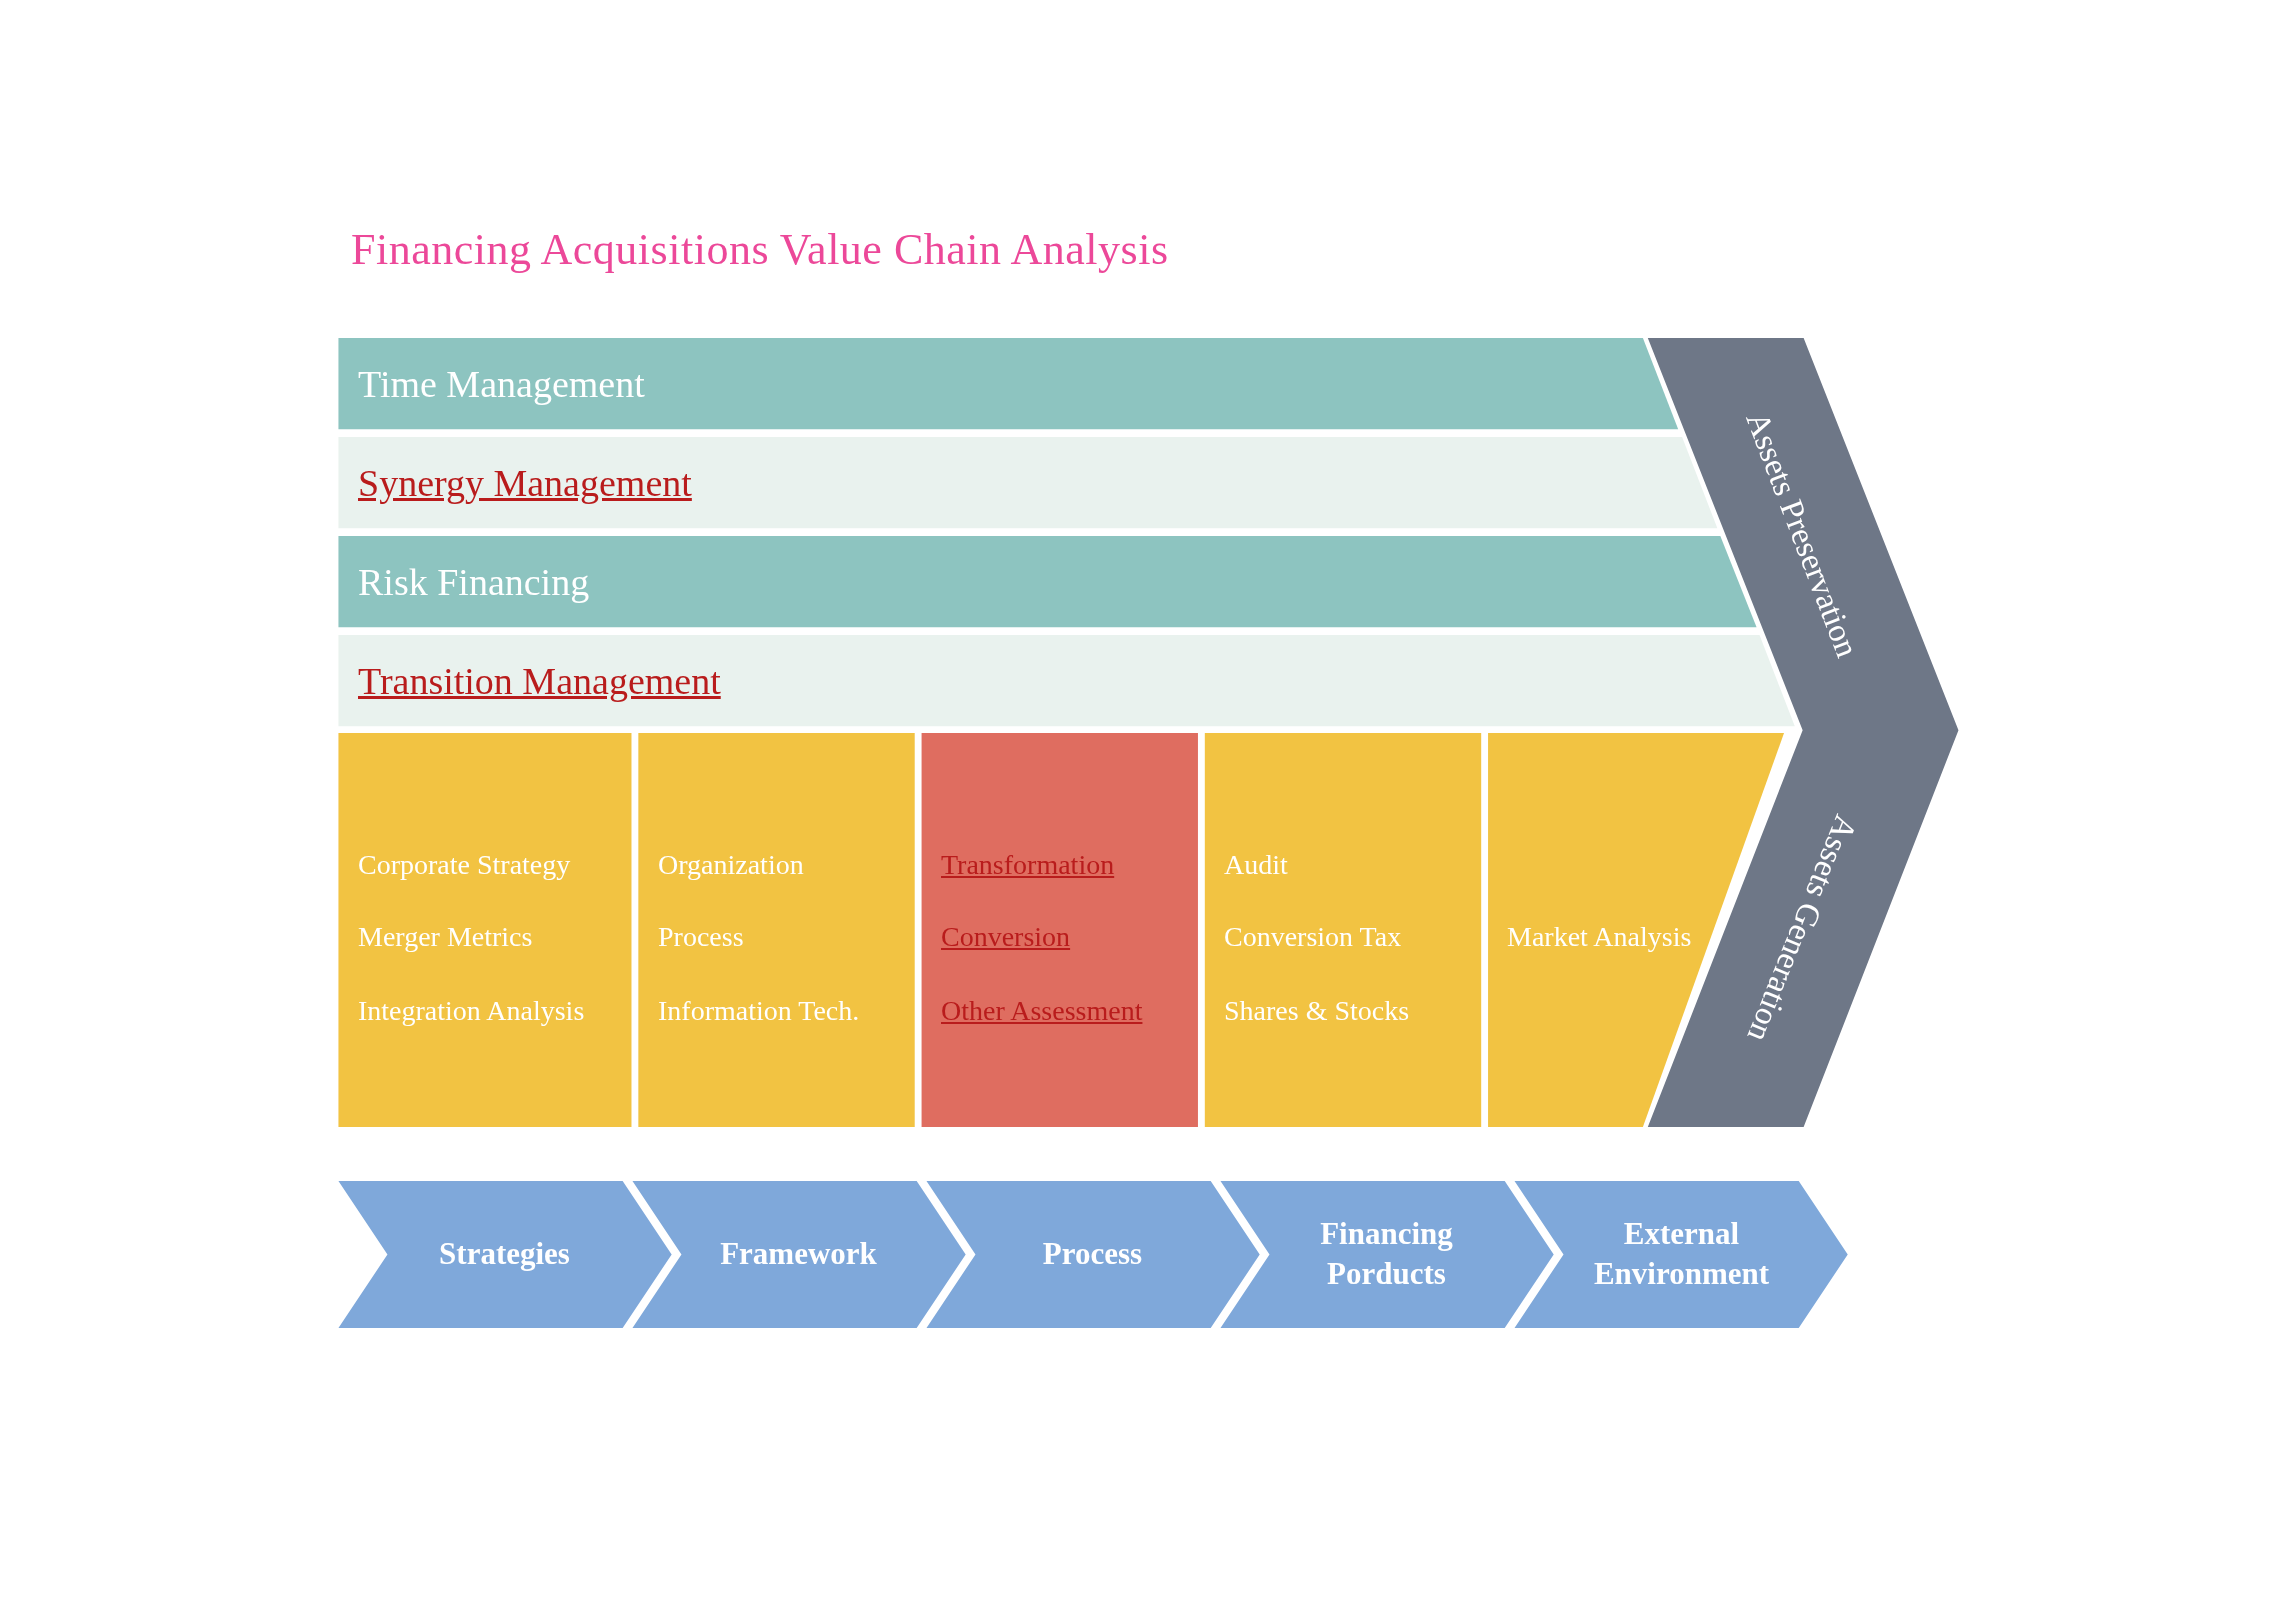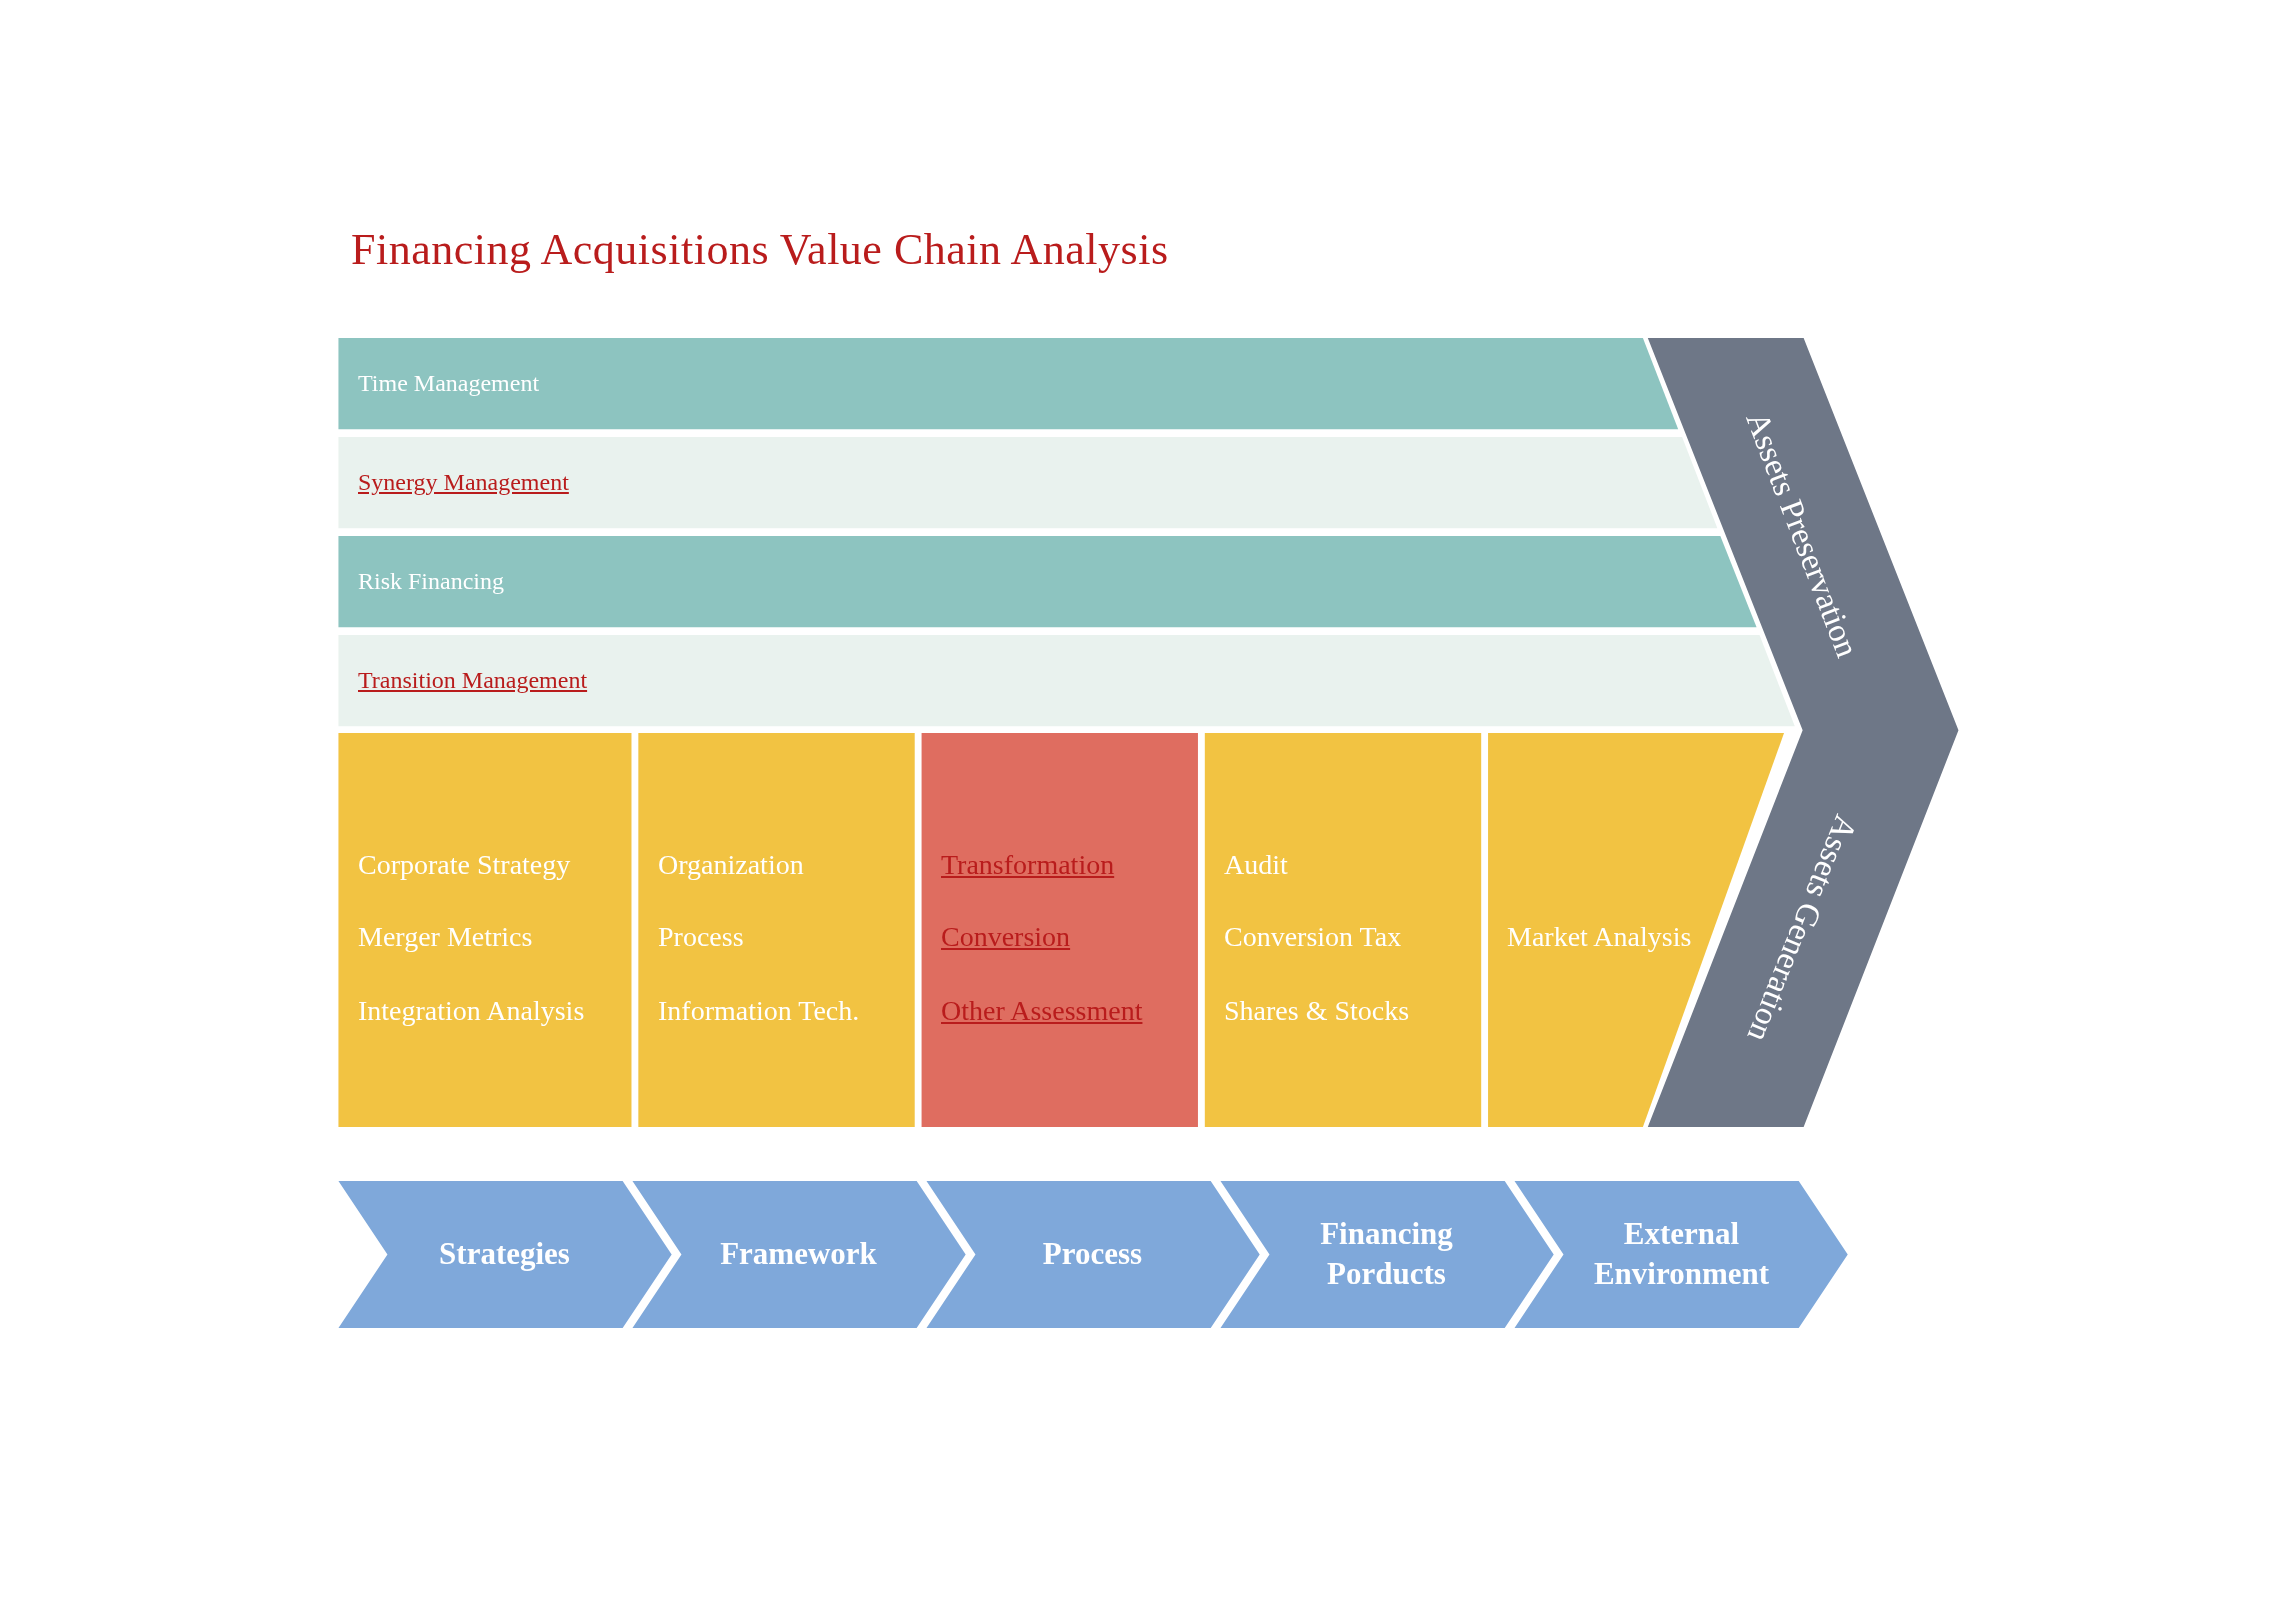--- a/index.html
+++ b/index.html
@@ -19,31 +19,31 @@
   svg.diagram {
     position: absolute;
     left: 0;
     top: 0;
   }
   .page-title {
     left: 351px;
     top: 223px;
     font-size: 44px;
     line-height: 53px;
-    color: #b91c1c;
+    color: #ec4899;
     letter-spacing: 0.5px;
     white-space: nowrap;
   }
   .band-label {
     left: 358px;
     width: 961px;
     height: 91px;
     display: flex;
     align-items: center;
-    font-size: 24px;
+    font-size: 38px;
     white-space: nowrap;
   }
   .text-light { color: #ffffff; }
   .text-dark  { color: #b91c1c; text-decoration: underline; }
   .col-item {
     height: 39px;
     line-height: 39px;
     font-size: 28px;
     width: 274px;
     white-space: nowrap;

